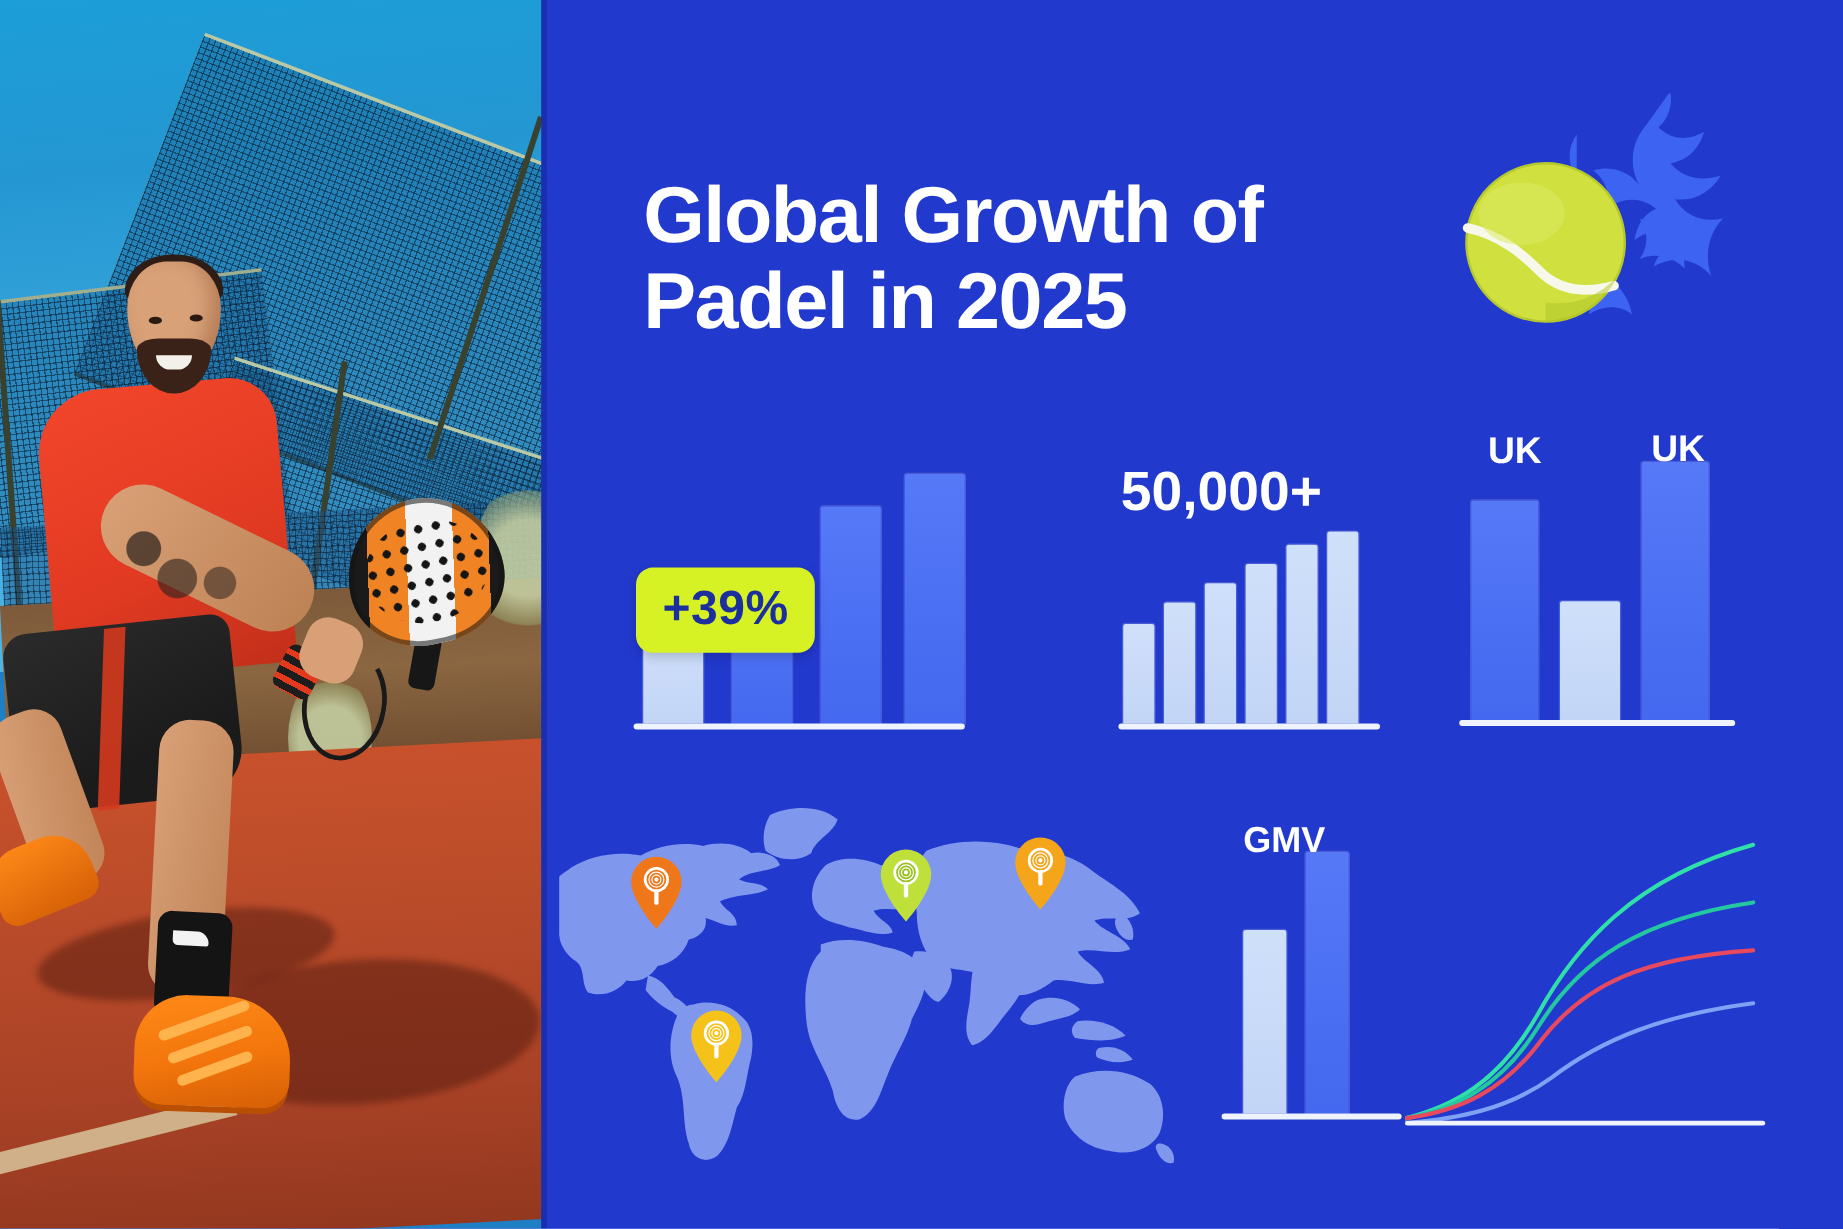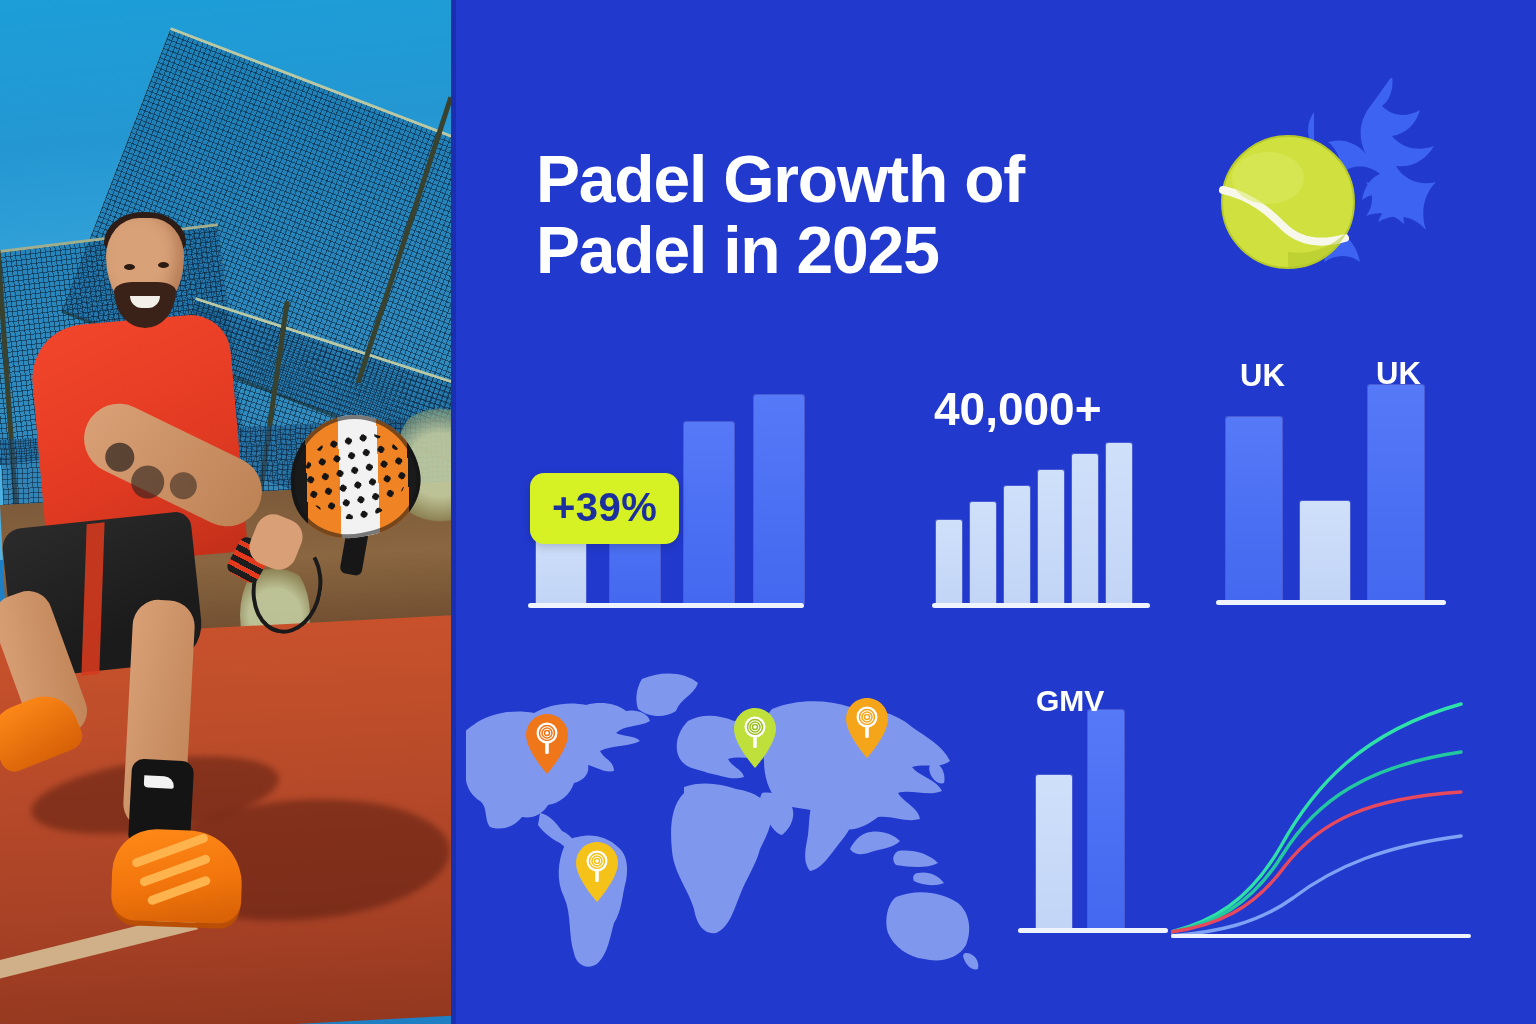--- a/index.html
+++ b/index.html
@@ -336,21 +336,21 @@
       <div id="racket-face"></div>
       <div id="racket-holes"></div>
     </div>
 
     <div id="photo-edge"></div>
   </div>
 
   <div id="info-panel">
 
     <h1 id="headline">
-      <span>Padel Growth of</span>
+      <span>Global Growth of</span>
       <span class="l2">Padel in 2025</span>
     </h1>
 
     <div id="ball-badge">
       <svg viewBox="0 0 240 220" width="240" height="220" aria-hidden="true">
         <g fill="#3C63F2">
           <path d="M118 34c-10 14-6 30 2 40-14-6-26-2-34 8 8 2 14 8 16 16-14-4-28 2-34 14 12 0 20 6 24 14-16 0-30 10-34 24 14-8 28-8 38-2-10 10-12 24-6 36 6-14 16-22 28-24z"></path>
           <path d="M176 26c-14 16-14 36-6 50-10-12-24-16-38-12 10 8 14 20 12 32 12-10 28-10 40 0-10 4-16 14-18 26 14-10 30-10 42 0-12 2-22 10-26 22 18-10 36-6 48 8-6-18-2-36 10-48-16 4-32-2-40-16 16 2 30-6 38-20-16 6-32 2-42-10 14-2 24-12 28-26-14 8-28 6-38-4 8-6 12-18 10-30z"></path>
           <path d="M204 98c-10 8-22 10-34 6 8 10 8 24 0 34 14-6 28-2 38 8-2-16 2-32 14-42-8 2-14 0-18-6z"></path>
           <path d="M150 158c-12 4-20 14-22 26 12-8 26-8 36 0-2-10-6-18-14-26z"></path>
@@ -382,21 +382,21 @@
       <div class="bars">
         <div class="bar light" style="width:26px; height:52%; margin-left:4px;"></div>
         <div class="bar light" style="width:26px; height:63%; margin-left:8px;"></div>
         <div class="bar light" style="width:26px; height:73%; margin-left:8px;"></div>
         <div class="bar light" style="width:26px; height:83%; margin-left:8px;"></div>
         <div class="bar light" style="width:26px; height:93%; margin-left:8px;"></div>
         <div class="bar light" style="width:26px; height:100%; margin-left:8px;"></div>
       </div>
       <div class="axis"></div>
     </div>
-    <div class="chart-label" id="players-count" style="left:478px; top:382px; font-size:46px;">40,000+</div>
+    <div class="chart-label" id="players-count" style="left:478px; top:382px; font-size:46px;">50,000+</div>
 
     <div class="chart-card" id="chart-uk" style="left:760px; top:390px; width:230px; height:215px;">
       <div class="bars">
         <div class="bar mid" style="width:56px; height:85%; margin-left:10px;"></div>
         <div class="bar light" style="width:50px; height:46%; margin-left:18px;"></div>
         <div class="bar mid" style="width:56px; height:100%; margin-left:18px;"></div>
       </div>
       <div class="axis"></div>
     </div>
     <div class="chart-label" style="left:784px; top:358px; font-size:31px;">UK</div>

